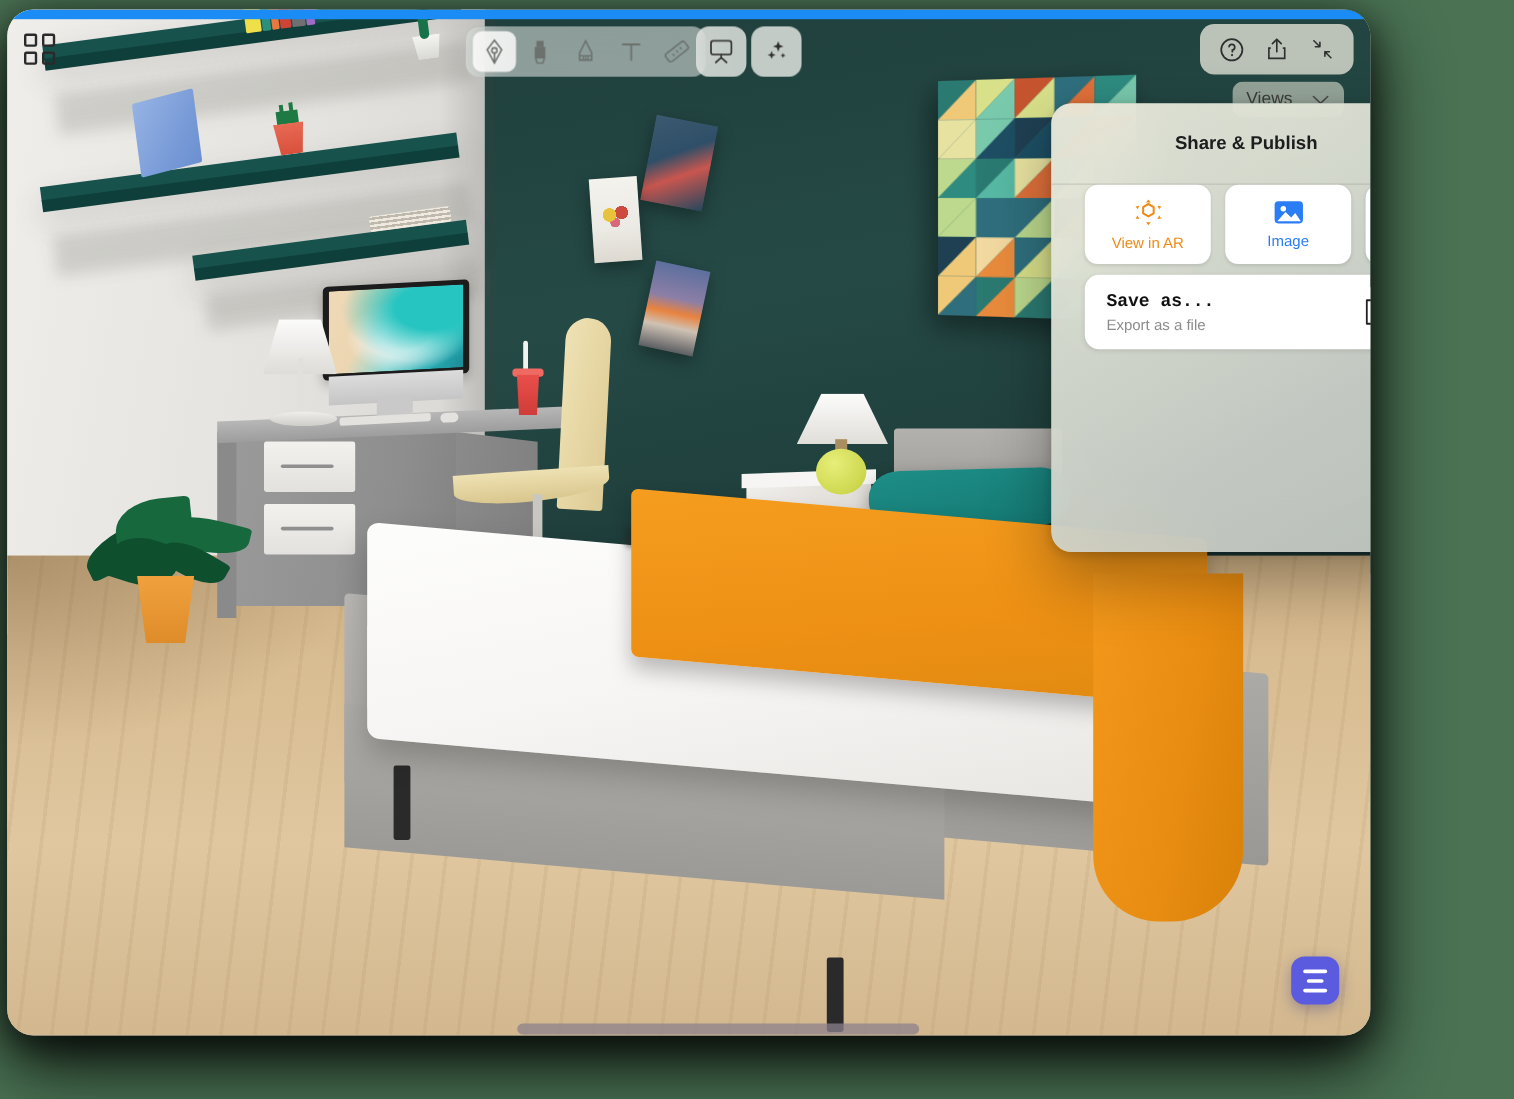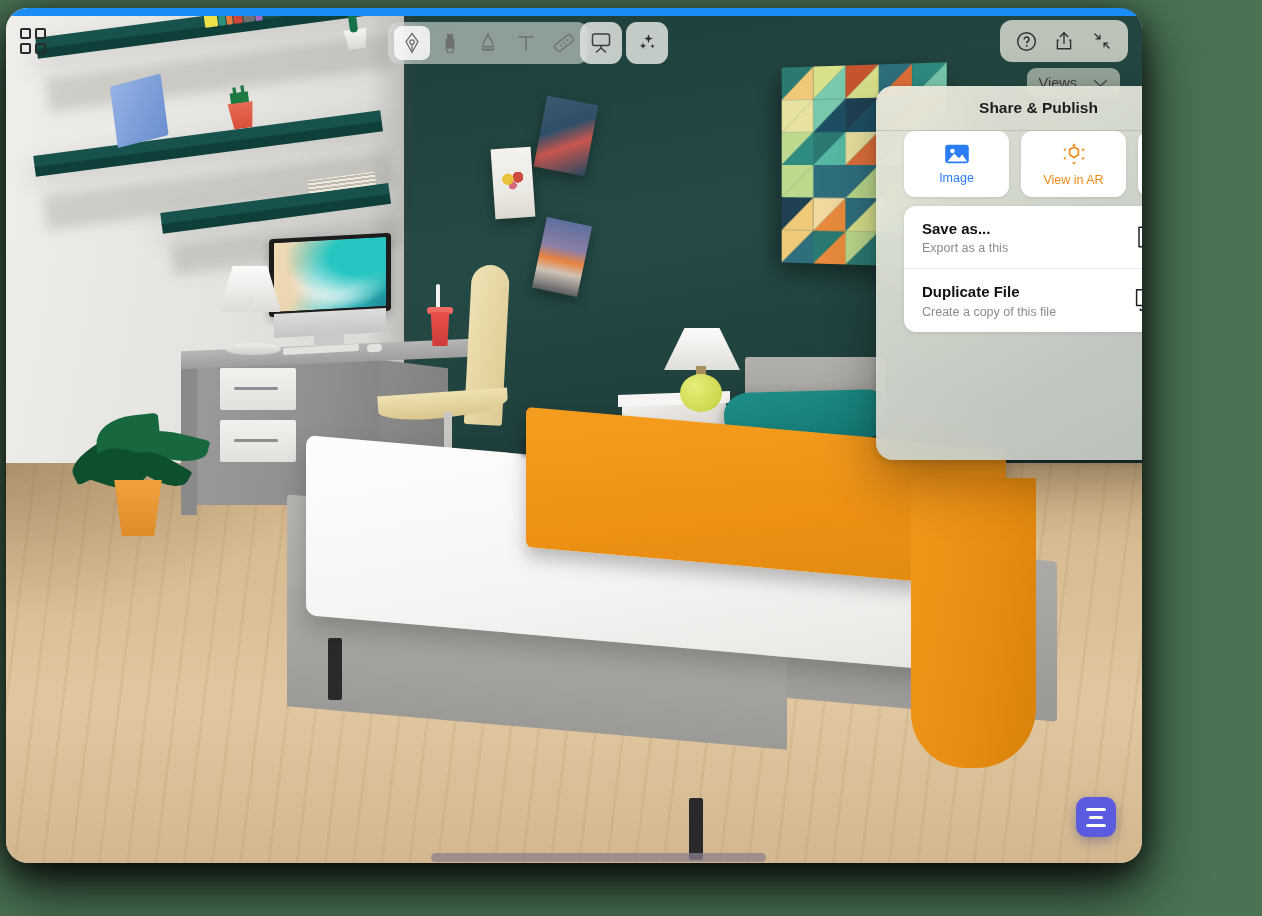--- a/index.html
+++ b/index.html
@@ -387,21 +387,21 @@
 
   
   #share-popup{
     position:absolute; left:870px; top:78px; width:325px; height:374px;
     border-radius:17px; z-index:60; overflow:hidden;
     background:linear-gradient(150deg, rgba(236,236,222,.93) 0%, rgba(226,228,216,.92) 34%, rgba(206,210,203,.93) 70%, rgba(196,200,194,.94) 100%);
     backdrop-filter:blur(26px);
     box-shadow:0 22px 54px rgba(0,0,0,.32), 0 2px 10px rgba(0,0,0,.18);
   }
   .popup-title{
-    height:45px; display:flex; align-items:center; justify-content:center;
+    height:68px; display:flex; align-items:center; justify-content:center;
     font-size:15.5px; font-weight:bold; color:#1d1d1f;
     border-bottom:1px solid rgba(130,130,130,.28);
   }
   .sec-label{
     padding:16px 28px 9px; font-size:11.5px; letter-spacing:.9px;
     color:#7b7b7b; font-weight:500;
   }
   .rec-row{
     display:flex; gap:12px; padding:0 0 0 28px;
   }
@@ -413,21 +413,21 @@
   .rec-card span{ font-size:12.5px; }
   .files-card{
     margin:9px 28px 0; background:#fff; border-radius:12px;
     box-shadow:0 1px 4px rgba(0,0,0,.10); overflow:hidden;
   }
   .file-row{
     display:flex; align-items:center; justify-content:space-between;
     padding:13px 16px 13px 18px; cursor:pointer;
   }
   .file-row + .file-row{ border-top:1px solid #ececec; }
-  .file-title{ font-size:15px; color:#111; font-weight:bold; line-height:1.35; }
+  .file-title{ font-size:15px; color:#111; font-weight:bold; line-height:1.35;font-family:Liberation Mono, monospace; }
   .file-sub{ font-size:12.5px; color:#8c8c8c; margin-top:2px; }
 </style>
 <style>.tri-grid > :nth-child(1)::before{background:#2b7a72;}
                       .tri-grid > :nth-child(1)::after{background:#f0c978;}</style><style>.tri-grid > :nth-child(2)::before{background:#d9e08a;}
                       .tri-grid > :nth-child(2)::after{background:#79c9ad;}</style><style>.tri-grid > :nth-child(3)::before{background:#c6552f;}
                       .tri-grid > :nth-child(3)::after{background:#d9e08a;}</style><style>.tri-grid > :nth-child(4)::before{background:#2f6f7d;}
                       .tri-grid > :nth-child(4)::after{background:#e0703a;}</style><style>.tri-grid > :nth-child(5)::before{background:#2e8b80;}
                       .tri-grid > :nth-child(5)::after{background:#79c9ad;}</style><style>.tri-grid > :nth-child(6)::before{background:#e8e2a0;}
                       .tri-grid > :nth-child(6)::after{background:#e8e2a0;}</style><style>.tri-grid > :nth-child(7)::before{background:#79c9ad;}
                       .tri-grid > :nth-child(7)::after{background:#1d4e63;}</style><style>.tri-grid > :nth-child(8)::before{background:#1f3f52;}
@@ -696,72 +696,60 @@
   </div>
 
   <div id="share-popup">
 
     <div class="popup-title">Share &amp; Publish</div>
 
 
     <div class="rec-row">
 
       <div class="rec-card">
-        <svg width="26" height="22" viewBox="0 0 26 22">
-          <rect x="1.2" y="1.8" width="23.6" height="18.4" rx="3" fill="#2b7df5"></rect>
-          <circle cx="8.4" cy="8" r="2.3" fill="#ffffff"></circle>
-          <path d="M3.5 18.4 L10.2 10.6 L15 15.2 L18.4 11.4 L23 18.4 Z" fill="#ffffff"></path>
-        </svg>
-        <span style="color:#2b7df5;">Image</span>
-      </div>
-
-      <div class="rec-card">
         <svg width="26" height="26" viewBox="0 0 26 26" fill="none">
           <path d="M13 6 L17.4 8.6 V13.8 L13 16.4 L8.6 13.8 V8.6 Z" stroke="#ef8b17" stroke-width="1.7" stroke-linejoin="round"></path>
           <path d="M13 2.2 L15 4.8 H11 Z" fill="#ef8b17"></path>
           <path d="M13 23.8 L11 21.2 H15 Z" fill="#ef8b17"></path>
           <path d="M2.3 8 L5.5 7.5 L4 10.4 Z" fill="#ef8b17"></path>
           <path d="M23.7 18 L20.5 18.5 L22 15.6 Z" fill="#ef8b17"></path>
           <path d="M2.3 18 L4 15.6 L5.5 18.5 Z" fill="#ef8b17"></path>
           <path d="M23.7 8 L22 10.4 L20.5 7.5 Z" fill="#ef8b17"></path>
         </svg>
         <span style="color:#ef8b17;">View in AR</span>
       </div>
 
       <div class="rec-card">
+        <svg width="26" height="22" viewBox="0 0 26 22">
+          <rect x="1.2" y="1.8" width="23.6" height="18.4" rx="3" fill="#2b7df5"></rect>
+          <circle cx="8.4" cy="8" r="2.3" fill="#ffffff"></circle>
+          <path d="M3.5 18.4 L10.2 10.6 L15 15.2 L18.4 11.4 L23 18.4 Z" fill="#ffffff"></path>
+        </svg>
+        <span style="color:#2b7df5;">Image</span>
+      </div>
+
+      <div class="rec-card">
         
         
       </div>
 
     </div>
 
 
     <div class="files-card">
 
       <div class="file-row">
         <div>
           <div class="file-title">Save as...</div>
-          <div class="file-sub">Export as a this</div>
+          <div class="file-sub">Export as a file</div>
         </div>
         <svg width="22" height="24" viewBox="0 0 22 24" fill="none">
           <path d="M4 2.2 H13.2 L18 7 V21.8 H4 Z" stroke="#222" stroke-width="1.5" stroke-linejoin="round"></path>
           <path d="M13.2 2.2 V7 H18" stroke="#222" stroke-width="1.5" stroke-linejoin="round"></path>
           <path d="M11 9.8 V16.6 M8.2 13.9 L11 16.8 L13.8 13.9" stroke="#222" stroke-width="1.5" stroke-linecap="round" stroke-linejoin="round"></path>
         </svg>
       </div>
 
-      <div class="file-row">
-        <div>
-          <div class="file-title">Duplicate File</div>
-          <div class="file-sub">Create a copy of this file</div>
-        </div>
-        <svg width="23" height="24" viewBox="0 0 23 24" fill="none">
-          <path d="M2.6 1.8 H11 L15.2 6 V17.6 H2.6 Z" stroke="#222" stroke-width="1.5" stroke-linejoin="round"></path>
-          <path d="M11 1.8 V6 H15.2" stroke="#222" stroke-width="1.5" stroke-linejoin="round"></path>
-          <path d="M6.4 20.4 V22.2 H19 V9.4 H17.2" stroke="#222" stroke-width="1.5" stroke-linejoin="round"></path>
-          <path d="M15.2 17.6 V22.2" stroke="#222" stroke-width="1.5"></path>
-        </svg>
-      </div>
 
     </div>
   </div>
 
 </div>
 
 </body></html>

